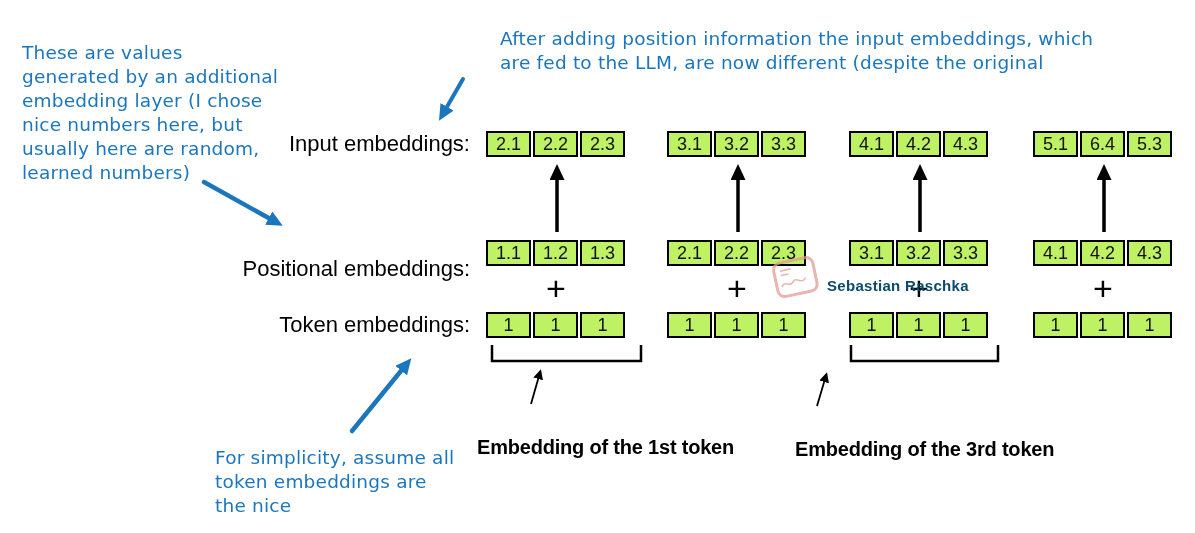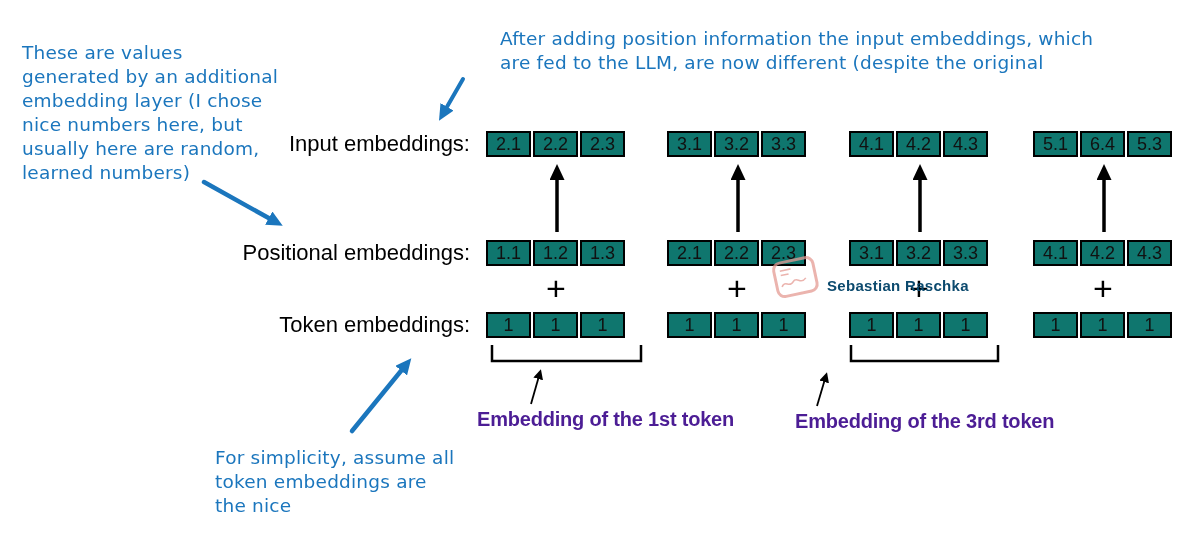--- a/index.html
+++ b/index.html
@@ -8,33 +8,33 @@
     font-family:"Liberation Sans",sans-serif;color:#000;
   }
   
   .hand{position:absolute;color:#1b76bd;font-family:"DejaVu Sans",sans-serif;
         font-size:18.5px;line-height:24px;letter-spacing:.2px;white-space:nowrap;}
   
   .row-label{position:absolute;left:0;width:470px;text-align:right;
              font-size:22px;line-height:26px;color:#000;}
   
   .group{position:absolute;display:flex;gap:2px;}
-  .box{width:41px;height:22px;border:2px solid #000;background:#0f766e;
+  .box{width:41px;height:22px;border:2px solid #000;background:#bef264;
        display:flex;align-items:center;justify-content:center;
        font-size:18px;color:#111;}
   .r-input{top:131px;}
   .r-pos{top:240px;}
   .r-tok{top:312px;}
   .c0{left:486px;} .c1{left:667px;} .c2{left:849px;} .c3{left:1033px;}
   
   .plus{position:absolute;top:266px;width:44px;text-align:center;
         font-size:34px;font-weight:400;line-height:44px;color:#000;}
   
   .caption{position:absolute;font-weight:bold;font-size:20px;letter-spacing:-.2px;
-           white-space:nowrap;color:#4c1d95;}
+           white-space:nowrap;color:#000000;margin-top:28px;}
   
   .overlay{position:absolute;left:0;top:0;width:1195px;height:533px;pointer-events:none;}
   
   .stamp{position:absolute;left:772px;top:256px;transform:rotate(-12deg);opacity:.75;}
   .wm-name{position:absolute;left:827px;top:277px;font-weight:bold;font-size:15px;
            color:#0c4a6e;letter-spacing:.3px;white-space:nowrap;}
 </style>
 </head>
 <body>
 
@@ -54,21 +54,21 @@
     <div>are fed to the LLM, are now different (despite the original</div>
   </div>
 
   <div class="hand" style="left:215px;top:446px">
     <div>For simplicity, assume all</div>
     <div>token embeddings are</div>
     <div>the nice</div>
   </div>
 
   <div class="row-label" style="top:131px">Input embeddings:</div>
-  <div class="row-label" style="top:240px">Positional embeddings:</div>
+  <div class="row-label" style="top:256px">Positional embeddings:</div>
   <div class="row-label" style="top:312px">Token embeddings:</div>
 
   <div class="group r-input c0">
     <div class="box">2.1</div>
     <div class="box">2.2</div>
     <div class="box">2.3</div>
   </div>
   <div class="group r-input c1">
     <div class="box">3.1</div>
     <div class="box">3.2</div>

